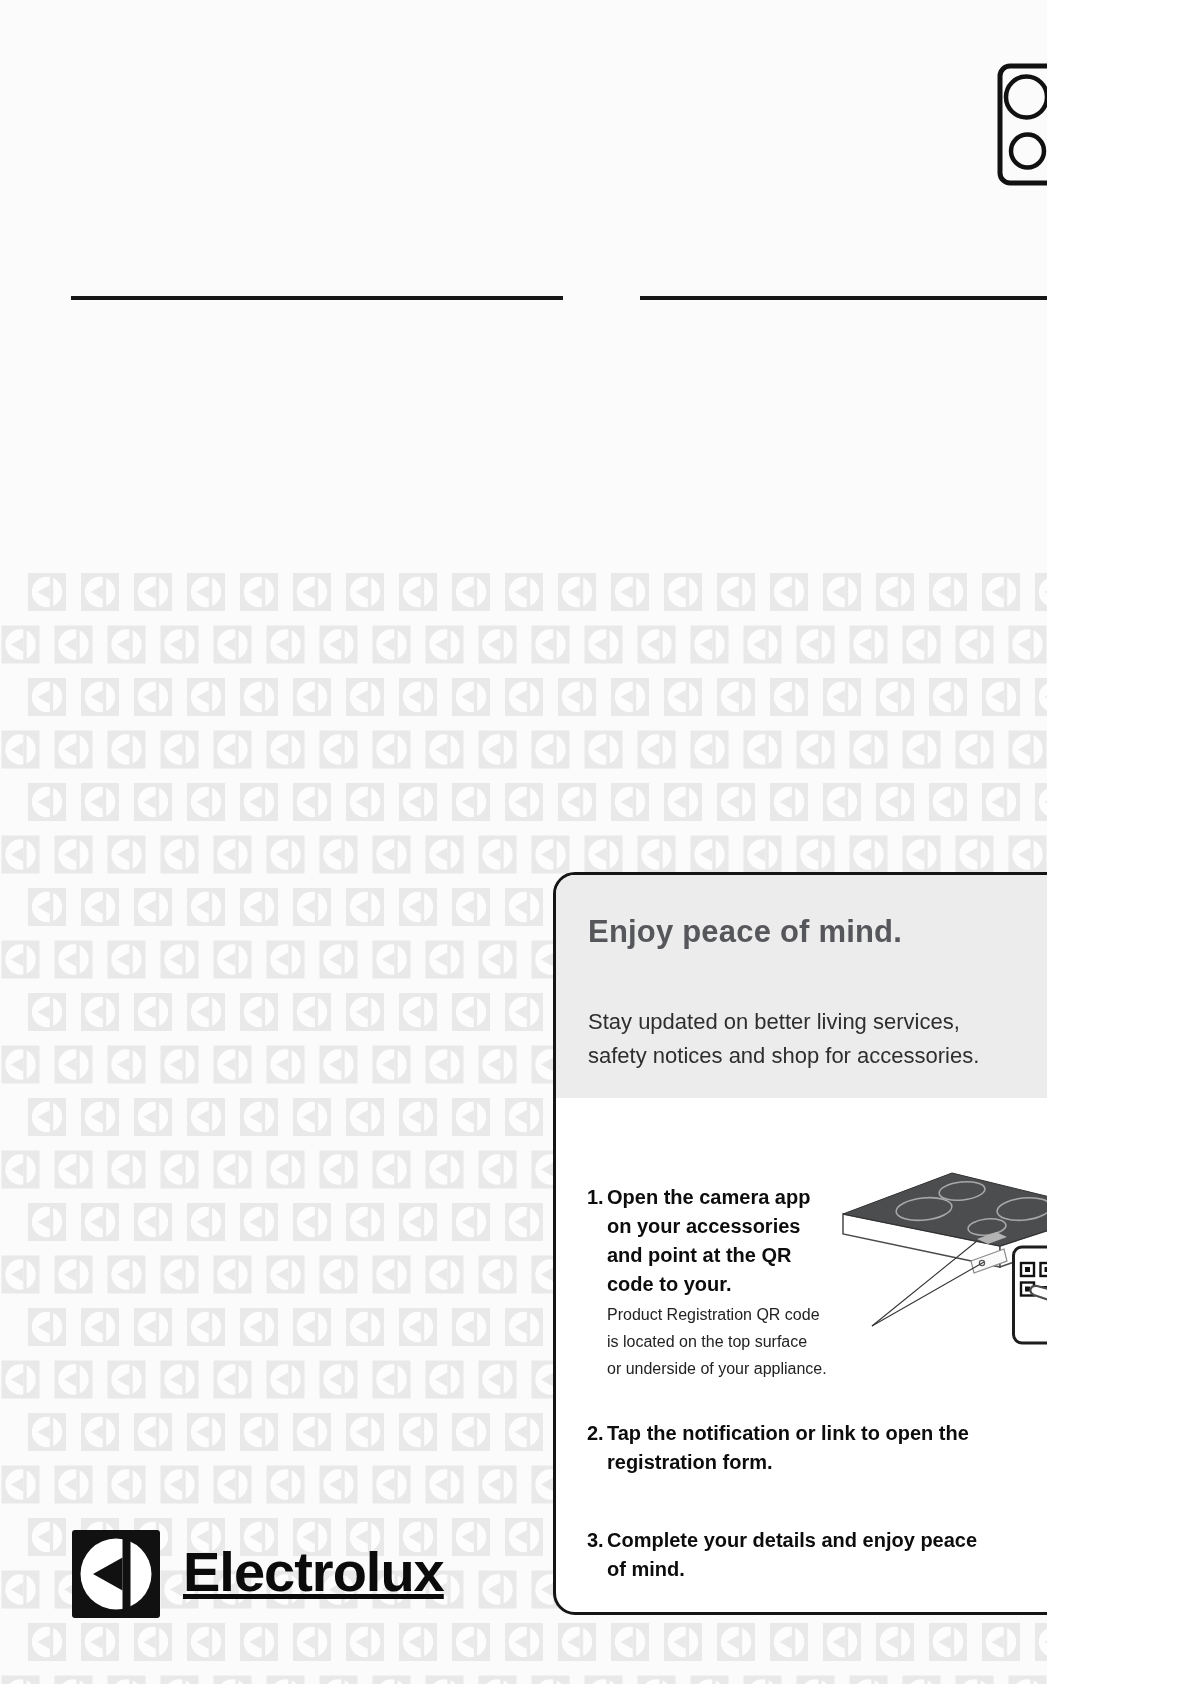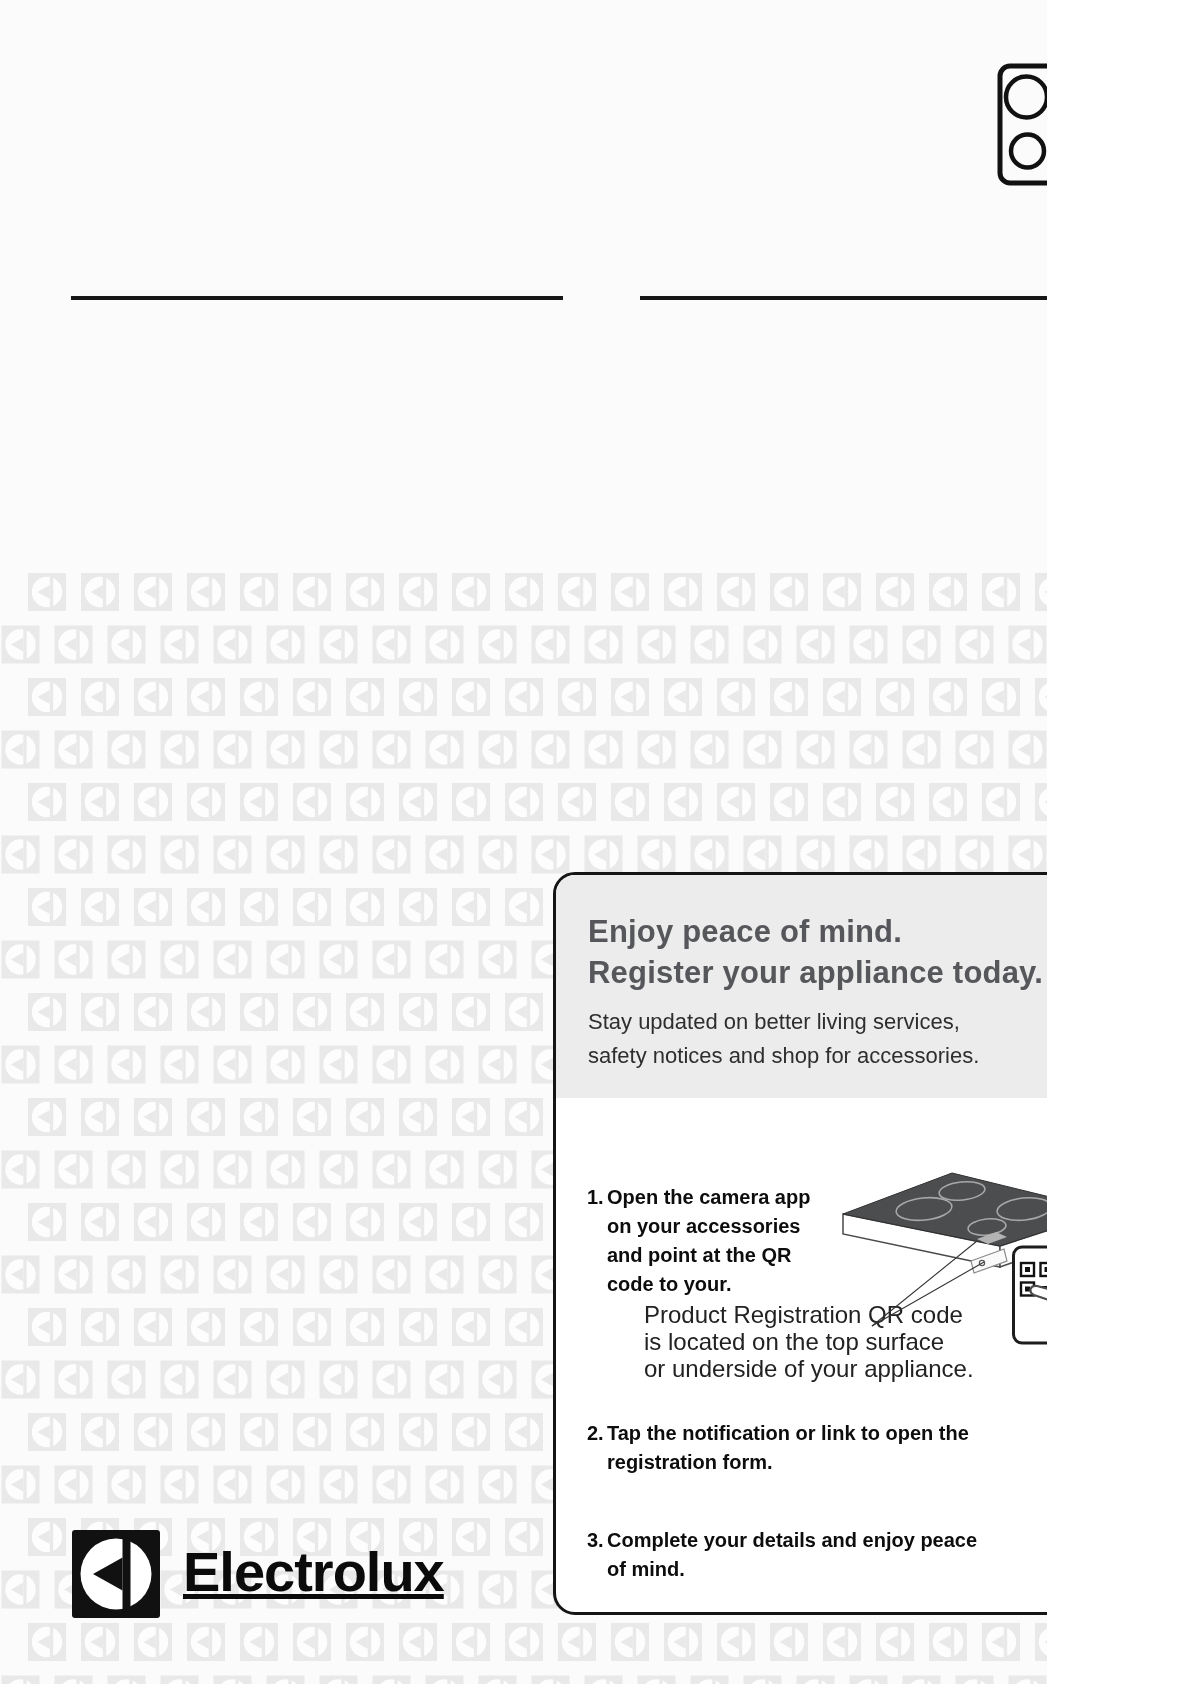--- a/index.html
+++ b/index.html
@@ -43,21 +43,21 @@
     position:absolute; left:31px; display:flex; align-items:flex-start;
   }
   #step-1{top:308px; width:300px;}
   #step-2{top:544px; width:500px;}
   #step-3{top:651px; width:500px;}
   .step-num{
     flex:0 0 20px; font-weight:700; font-size:20px; line-height:29px; color:#0d0d0d;
   }
   .b-line{font-weight:700; font-size:20px; line-height:29px; color:#0d0d0d; white-space:nowrap;}
   .step-note{margin-top:2px;}
-  .n-line{font-weight:400; font-size:24px; line-height:27px; color:#222222; white-space:nowrap;margin-left:37px;}
+  .n-line{font-weight:400; font-size:16px; line-height:27px; color:#222222; white-space:nowrap;}
 
   
   #illustration{position:absolute; left:820px; top:1160px; width:300px; height:250px;}
 
   
   #brand-mark{position:absolute; left:72px; top:1530px;}
   #brand-word{
     position:absolute; left:183px; top:1544px; font-size:56px; line-height:56px;
     font-weight:700; color:#0b0b0b; letter-spacing:-1px; white-space:nowrap;text-decoration:underline;
   }
@@ -584,21 +584,20 @@
     <circle cx="85" cy="30" r="16" fill="none" stroke="#111" stroke-width="4.5"></circle>
     <circle cx="30.5" cy="88" r="16.5" fill="none" stroke="#111" stroke-width="4.5"></circle>
     <circle cx="86.5" cy="84" r="20.5" fill="none" stroke="#111" stroke-width="4.5"></circle>
   </svg>
 
   <div id="reg-card">
     <div id="card-header"></div>
 
     <div id="card-title">
       <div class="title-line">Enjoy peace of mind.</div>
-      <div class="title-line">Register your appliance today.</div>
     </div>
 
     <div id="card-subtitle">
       <div class="subtitle-line">Stay updated on better living services,</div>
       <div class="subtitle-line">safety notices and shop for accessories.</div>
     </div>
 
     <div class="step" id="step-1">
       <span class="step-num">1.</span>
       <div class="step-text">

